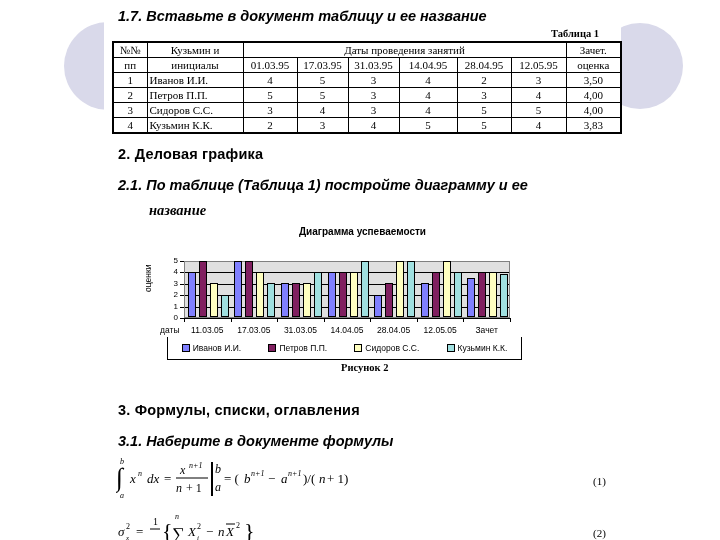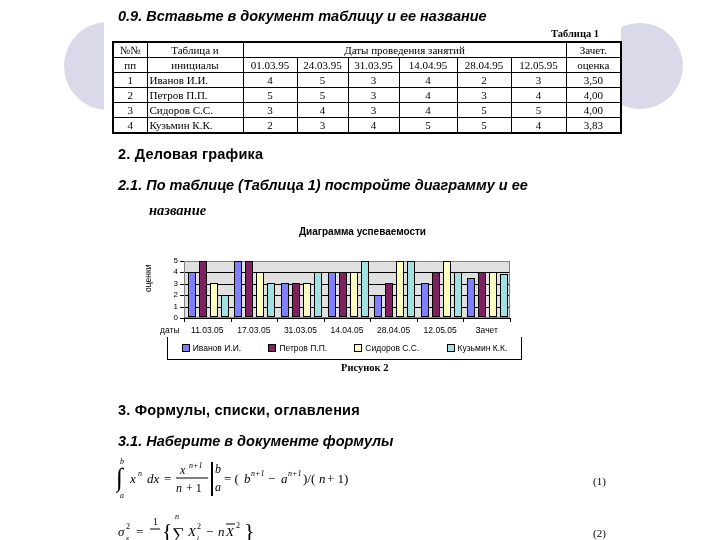--- a/index.html
+++ b/index.html
@@ -45,47 +45,47 @@
   .eqnum { position: absolute; font-family: "Liberation Serif", serif; font-size: 11px; }
 </style>
 </head>
 <body>
 
 <div class="bg-circle" style="left:64px; top:22px; width:88px; height:88px;"></div>
 <div class="bg-circle" style="left:597px; top:23px; width:86px; height:86px;"></div>
 
 <div class="page"></div>
 
-<div class="h-italic" style="left:118px; top:8px;">0.9. Вставьте в документ таблицу и ее название</div>
+<div class="h-italic" style="left:118px; top:8px;">1.7. Вставьте в документ таблицу и ее название</div>
 <div class="caption" style="left:551px; top:28px;">Таблица 1</div>
 
 <table class="grades">
   <colgroup>
     <col style="width:34px">
       <col style="width:96px">
     <col style="width:54px">
       <col style="width:51px">
       <col style="width:51px">
       <col style="width:58px">
       <col style="width:54px">
       <col style="width:55px">
     <col style="width:55px">
   </colgroup>
   <tbody>
       <tr>
     <td>№№</td>
-    <td>Таблица и</td>
+    <td>Кузьмин и</td>
     <td colspan="6">Даты проведения занятий</td>
     <td>Зачет.</td>
   </tr>
   <tr>
     <td>пп</td>
     <td>инициалы</td>
     <td>01.03.95</td>
-    <td>24.03.95</td>
+    <td>17.03.95</td>
     <td>31.03.95</td>
     <td>14.04.95</td>
     <td>28.04.95</td>
     <td>12.05.95</td>
     <td>оценка</td>
   </tr>
   <tr>
     <td>1</td>
     <td class="name">Иванов И.И.</td>
     <td>4</td>

